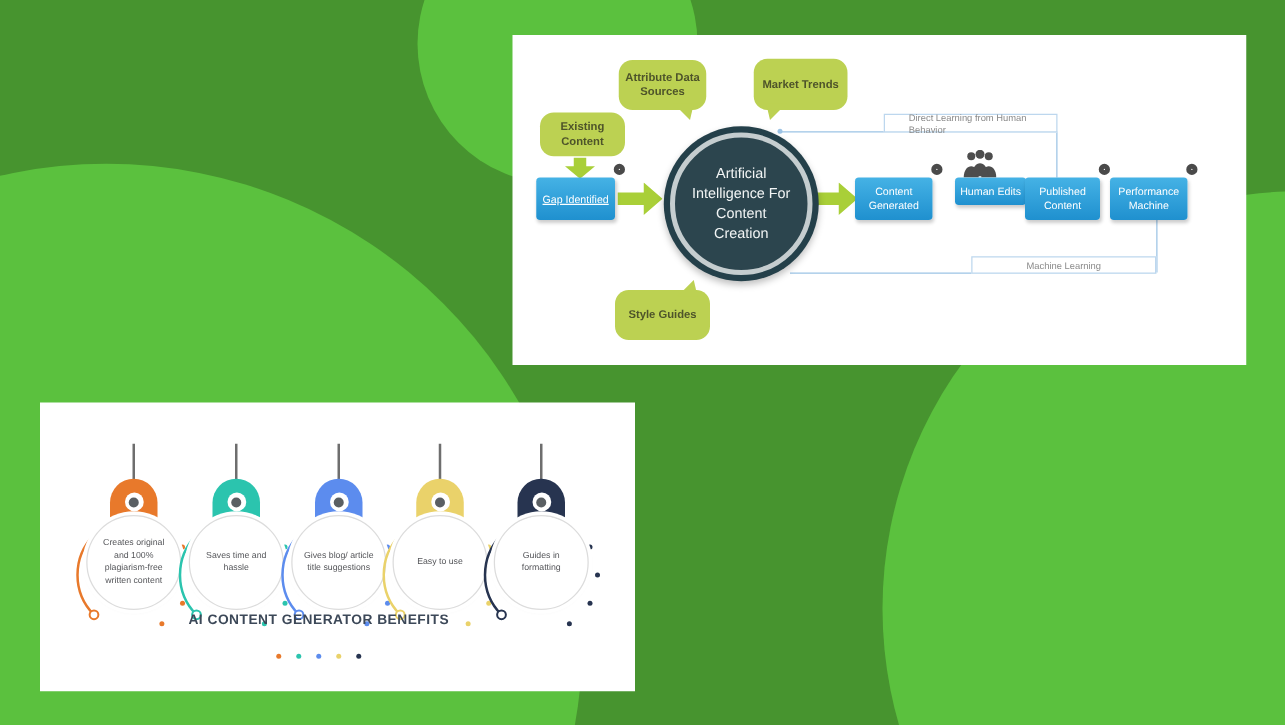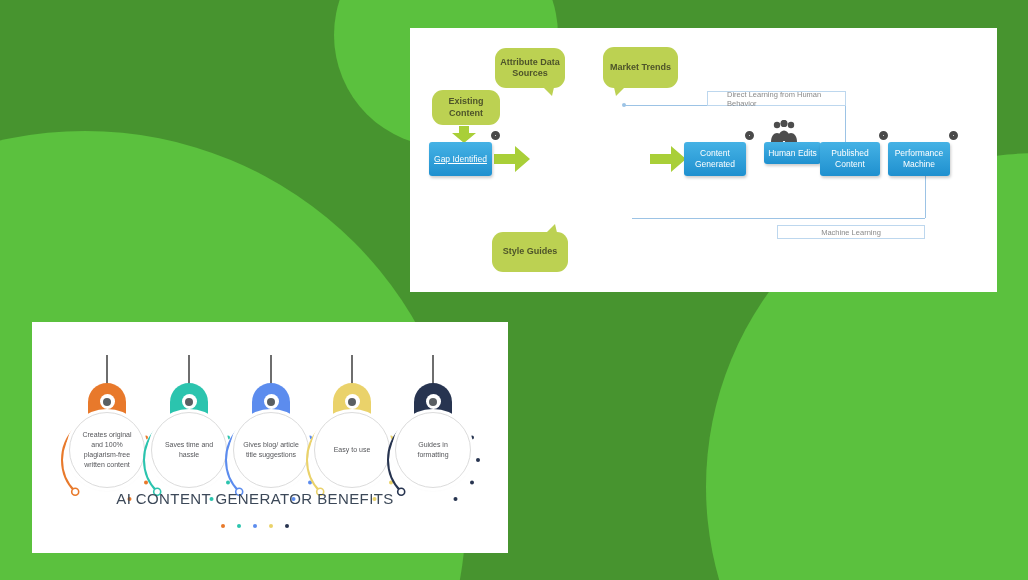--- a/index.html
+++ b/index.html
@@ -61,21 +61,21 @@
   .tag .big-circle { position:absolute; left:17px; top:57px; width:76px; height:76px; background:#FFFFFF;
                      border:1px solid #DCDCDC; border-radius:50%; display:flex; align-items:center;
                      justify-content:center; text-align:center; font-size:7px; color:#55565A;
                      line-height:1.4; padding:9px; box-shadow:0 0 0 3px #FFFFFF, 0 1px 4px rgba(0,0,0,0.08); }
   .tag svg.deco { position:absolute; left:0; top:50px; width:110px; height:110px; }
 
   .c0 .head { background:#E8792B; } .c1 .head { background:#2BC4AE; } .c2 .head { background:#5C8CEE; }
   .c3 .head { background:#EAD26A; } .c4 .head { background:#273450; }
 
   .benefits-title { position:absolute; left:0; right:30px; top:168px; text-align:center;
-                    font-size:15px; font-weight:normal; color:#3C4858; letter-spacing:0.4px; }
+                    font-size:11px; font-weight:bold; color:#3C4858; letter-spacing:0.4px; }
   .title-dots { position:absolute; left:0; right:30px; top:192px; text-align:center; }
   .title-dots span { display:inline-block; width:4px; height:4px; border-radius:50%; margin:0 6px; }
   .d0{background:#E8792B;} .d1{background:#2BC4AE;} .d2{background:#5C8CEE;} .d3{background:#EAD26A;} .d4{background:#273450;}
 </style>
 </head>
 <body>
 
 <div class="stage">
   <div class="bg-circle bg-a"></div>
   <div class="bg-circle bg-b"></div>
@@ -83,21 +83,21 @@
 
   <div class="card diagram-card">
 
     <div class="hline" style="left:214px; top:77px; width:221px;"></div>
     <div class="vline" style="left:435px; top:77px; height:37px;"></div>
     <div class="line-dot" style="left:212px; top:75px;"></div>
     <div class="line-label" style="left:297px; top:63px; width:139px; height:15px;padding-left:19px;">Direct Learning from Human Behavior</div>
 
     <div class="hline" style="left:222px; top:190px; width:293px;"></div>
     <div class="vline" style="left:515px; top:148px; height:42px;"></div>
-    <div class="line-label" style="left:367px; top:177px; width:148px; height:14px;margin-top:20px;">Machine Learning</div>
+    <div class="line-label" style="left:367px; top:177px; width:148px; height:14px;">Machine Learning</div>
 
     <div class="bubble tail-br" style="left:85px; top:20px; width:70px; height:40px;">Attribute Data Sources</div>
     <div class="bubble tail-bl" style="left:193px; top:19px; width:75px; height:41px;">Market Trends</div>
     <div class="bubble no-tail" style="left:22px; top:62px; width:68px; height:35px;">Existing Content</div>
     <div class="bubble tail-tr" style="left:82px; top:204px; width:76px; height:40px;">Style Guides</div>
 
     <svg class="garrow" style="left:42px; top:98px;" width="24" height="17" viewBox="0 0 24 17">
       <polygon points="7,0 17,0 17,7 24,7 12,17 0,7 7,7" fill="#A9CF38"></polygon>
     </svg>
     <svg class="garrow" style="left:84px; top:118px;" width="36" height="26" viewBox="0 0 36 26">
@@ -130,20 +130,23 @@
     </svg>
     <div class="bluebox" style="left:410px; top:114px; width:60px; height:34px;">
       <span>Published Content</span>
       <span class="ring-icon"></span>
     </div>
     <div class="bluebox" style="left:478px; top:114px; width:62px; height:34px;">
       <span>Performance Machine</span>
       <span class="ring-icon"></span>
     </div>
 
+    <div class="ai-circle">
+      <div class="ai-circle-inner">Artificial Intelligence For Content Creation</div>
+    </div>
   </div>
 
   <div class="card benefits-card">
 
     <div class="tag c0" style="left:20px;">
       <div class="string"></div>
       <div class="head"></div>
       <div class="grommet"></div>
       <svg class="deco" viewBox="0 0 110 110">
         <circle cx="55" cy="55" r="45" fill="none" stroke="#E8792B" stroke-width="2" stroke-linecap="round" stroke-dasharray="102 181" transform="rotate(135 55 55)"></circle>

